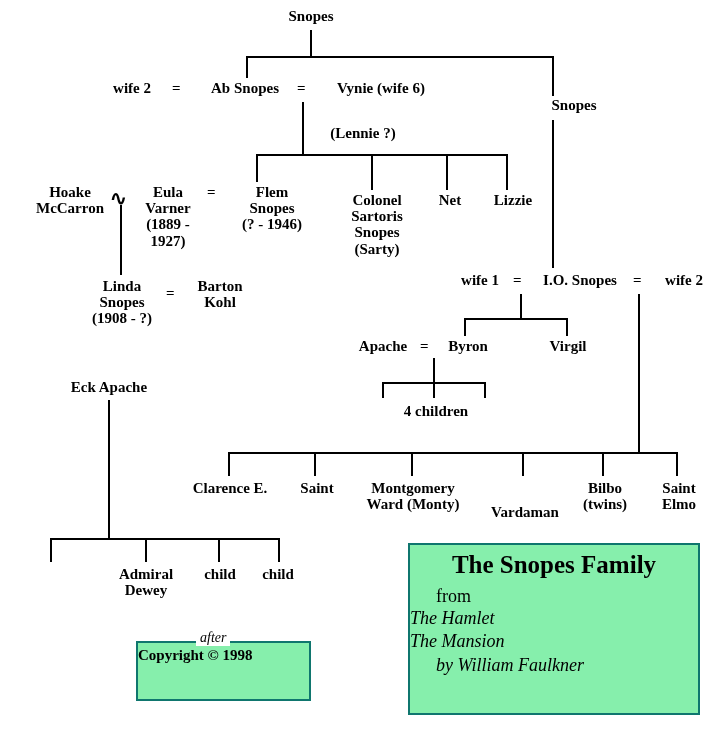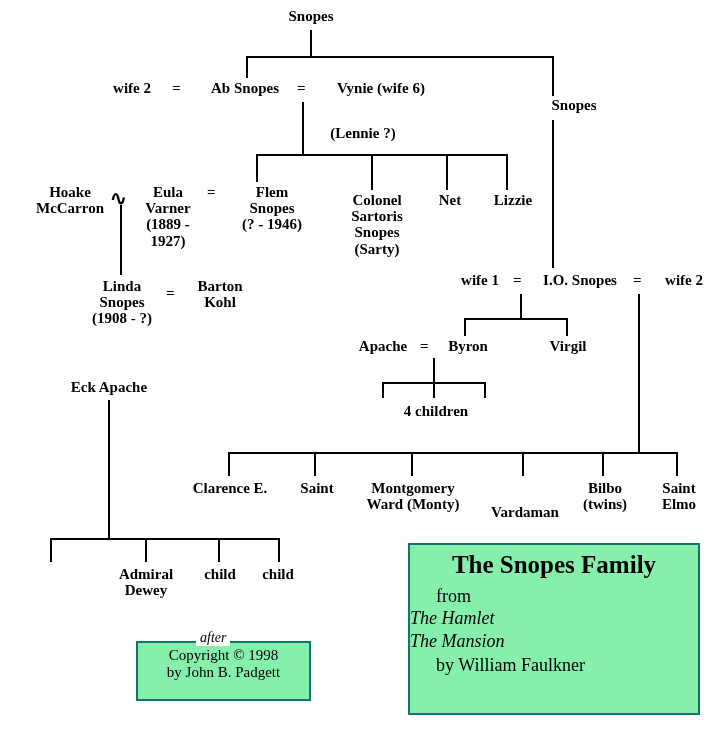--- a/index.html
+++ b/index.html
@@ -72,32 +72,32 @@
   }
   #title-box .t-work {
     font-size: 18px;
     font-style: italic;
     line-height: 1.28;
   }
   #title-box .t-by {
     font-size: 18px;
     margin-left: 26px;
     margin-top: 2px;
+    font-style: italic;
   }
   #copy-box {
     left: 136px;
     top: 641px;
     width: 175px;
     height: 60px;
     padding-top: 4px;
   }
   #copy-box .c-line {
     font-size: 15px;
-    font-weight: normal;
-    text-align: center;
+    font-weight: bold;
     line-height: 1.15;
   }
   #after-label {
     position: absolute;
     left: 185px;
     top: 630px;
     font-size: 14px;
     font-style: italic;
     background: #fff;
     padding: 0 4px;
@@ -245,16 +245,15 @@
     <div class="t-main">The Snopes Family</div>
     <div class="t-from">from</div>
     <div class="t-work">The Hamlet</div>
     <div class="t-work">The Mansion</div>
     <div class="t-by">by William Faulkner</div>
   </div>
 
   <div id="after-label">after</div>
   <div class="box" id="copy-box">
     <div class="c-line">Copyright © 1998</div>
-    <div class="c-line">by John B. Padgett</div>
   </div>
 
 </div>
 
 </body></html>

